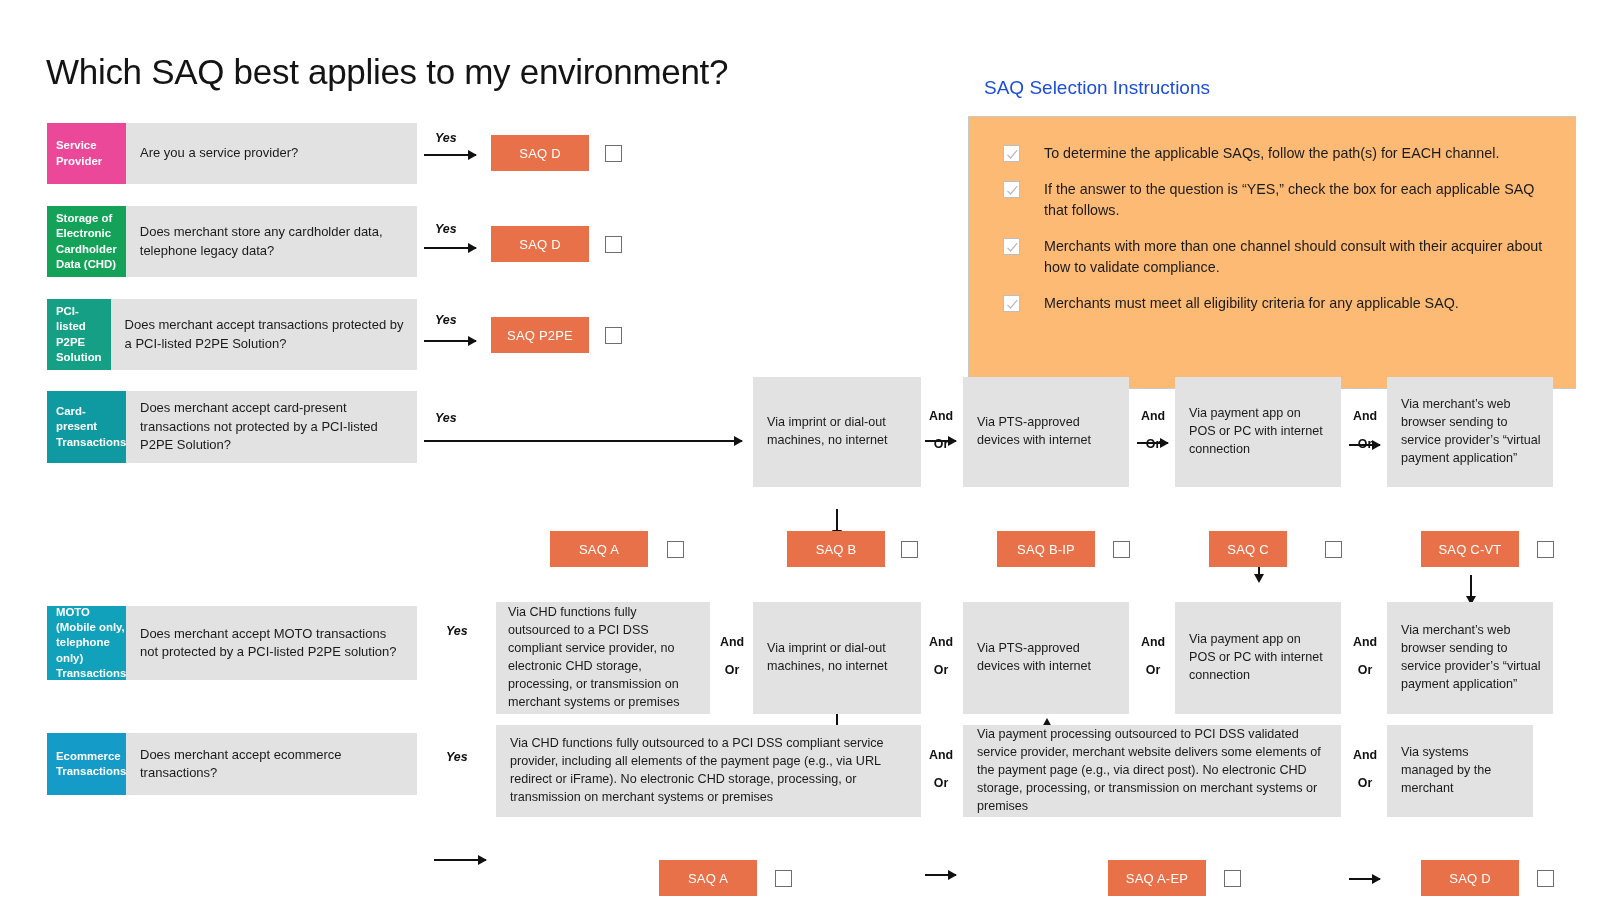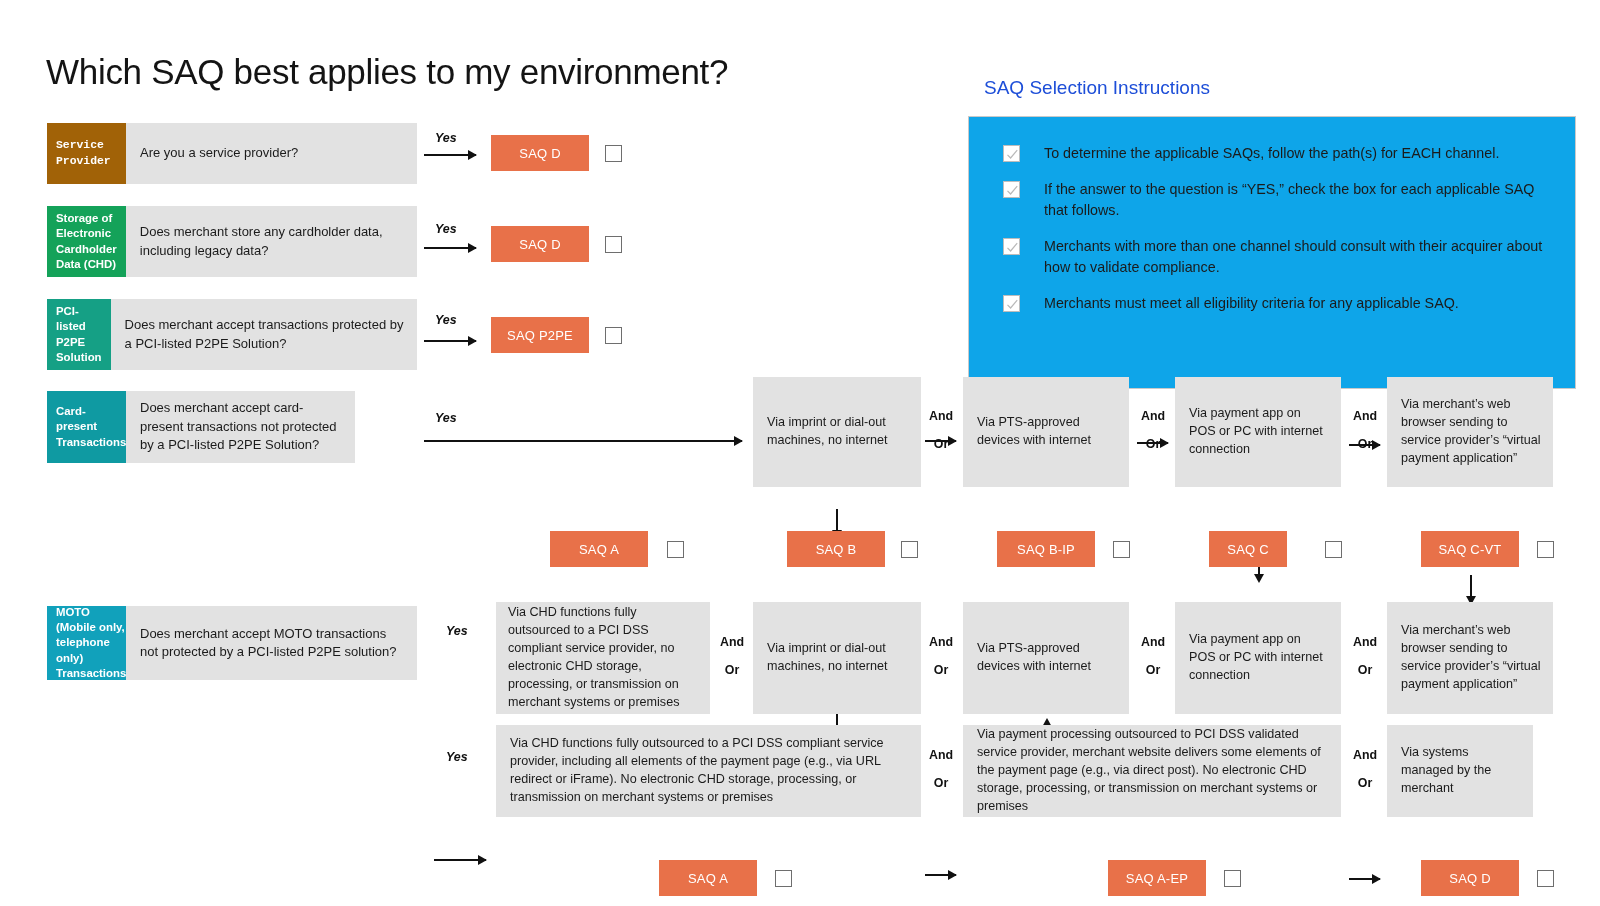--- a/index.html
+++ b/index.html
@@ -21,21 +21,21 @@
     letter-spacing: -0.3px; white-space: nowrap;
   }
 
   
   .instr-title {
     left: 984px; top: 49px;
     font-size: 19px; font-weight: 400; color: #1d4ed8;
   }
   .instr-box {
     left: 968px; top: 88px; width: 608px; height: 273px;
-    border: 1px solid #c9c9c9; background: #0ea5e9;
+    border: 1px solid #c9c9c9; background: #fdba74;
   }
   .instr-list { position: absolute; left: 34px; top: 26px; right: 26px; }
   .instr-item { display: flex; align-items: flex-start; margin-bottom: 15px; }
   .instr-item:last-child { margin-bottom: 0; }
   .chk-lite {
     flex: 0 0 auto; width: 17px; height: 17px;
     border: 1px solid #bdbdbd; background: #fff;
     margin-right: 24px; margin-top: 2px;
     position: relative;
   }
@@ -141,47 +141,47 @@
           <svg width="13" height="13" viewBox="0 0 13 13">
               <path d="M1.5 6.8 L4.6 10 L11.2 2.2" fill="none" stroke="#b9b9b9" stroke-width="1.2"></path>
             </svg>
         </span>
         <span class="instr-text">Merchants must meet all eligibility criteria for any applicable SAQ.</span>
       </div>
     </div>
   </div>
 
   <div class="abs qrow" style="left:47px; top:95px; width:370px; height:61px;">
-    <div class="qchip" style="background:#a16207;font-family:Liberation Mono, monospace;">Service Provider</div>
+    <div class="qchip" style="background:#ec4899;">Service Provider</div>
     <div class="qtext">Are you a service provider?</div>
   </div>
   <div class="abs yes-label" style="left:435px; top:103px;">Yes</div>
   <div class="abs arrow-h" style="left:424px; top:126px; width:52px;"></div>
   <div class="abs saq" style="left:491px; top:107px; width:98px; height:36px;">SAQ  D</div>
   <div class="abs chk-box" style="left:605px; top:117px;"></div>
 
   <div class="abs qrow" style="left:47px; top:178px; width:370px; height:71px;">
     <div class="qchip" style="background:#14a259;">Storage of Electronic Cardholder Data (CHD)</div>
-    <div class="qtext">Does merchant store any cardholder data, including legacy data?</div>
+    <div class="qtext">Does merchant store any cardholder data, telephone legacy data?</div>
   </div>
   <div class="abs yes-label" style="left:435px; top:194px;">Yes</div>
   <div class="abs arrow-h" style="left:424px; top:217px; width:52px;"></div>
   <div class="abs saq" style="left:491px; top:198px; width:98px; height:36px;">SAQ  D</div>
   <div class="abs chk-box" style="left:605px; top:208px;"></div>
 
   <div class="abs qrow" style="left:47px; top:271px; width:370px; height:71px;">
     <div class="qchip" style="background:#15a085;">PCI-listed P2PE Solution</div>
     <div class="qtext">Does merchant accept transactions protected by a PCI-listed P2PE Solution?</div>
   </div>
   <div class="abs yes-label" style="left:435px; top:285px;">Yes</div>
   <div class="abs arrow-h" style="left:424px; top:308px; width:52px;"></div>
   <div class="abs saq" style="left:491px; top:289px; width:98px; height:36px;">SAQ  P2PE</div>
   <div class="abs chk-box" style="left:605px; top:299px;"></div>
 
-  <div class="abs qrow" style="left:47px; top:363px; width:308px; height:72px;">
+  <div class="abs qrow" style="left:47px; top:363px; width:370px; height:72px;">
     <div class="qchip" style="background:#0f9aa2;">Card-present Transactions</div>
     <div class="qtext">Does merchant accept card-present transactions not protected by a PCI-listed P2PE Solution?</div>
   </div>
   <div class="abs yes-label" style="left:435px; top:383px;">Yes</div>
   <div class="abs arrow-h" style="left:424px; top:406px; width:318px;"></div>
 
   <div class="abs gbox" style="left:753px; top:349px; width:168px; height:110px;">Via imprint or dial-out machines, no internet</div>
   <div class="abs gbox" style="left:963px; top:349px; width:166px; height:110px;">Via PTS-approved devices with internet</div>
   <div class="abs gbox" style="left:1175px; top:349px; width:166px; height:110px;">Via payment app on POS or PC with internet connection</div>
   <div class="abs gbox" style="left:1387px; top:349px; width:166px; height:110px;">Via merchant’s web browser sending to service provider’s “virtual payment application”</div>
@@ -246,20 +246,24 @@
   <div class="abs andor" style="left:923px; top:635px; width:36px;">Or</div>
 
   <div class="abs andor" style="left:1135px; top:607px; width:36px;">And</div>
   <div class="abs arrow-h" style="left:1137px; top:630px; width:31px;"></div>
   <div class="abs andor" style="left:1135px; top:635px; width:36px;">Or</div>
 
   <div class="abs andor" style="left:1347px; top:607px; width:36px;">And</div>
   <div class="abs arrow-h" style="left:1349px; top:630px; width:31px;"></div>
   <div class="abs andor" style="left:1347px; top:635px; width:36px;">Or</div>
 
+  <div class="abs qrow" style="left:47px; top:705px; width:370px; height:62px;">
+    <div class="qchip" style="background:#159bc8;">Ecommerce Transactions</div>
+    <div class="qtext">Does merchant accept ecommerce transactions?</div>
+  </div>
   <div class="abs yes-label" style="left:446px; top:722px;">Yes</div>
 
   <div class="abs gbox" style="left:496px; top:697px; width:425px; height:92px;">Via CHD functions fully outsourced to a PCI DSS compliant service provider, including all elements of the payment page (e.g., via URL redirect or iFrame). No electronic CHD storage, processing, or transmission on merchant systems or premises</div>
   <div class="abs gbox" style="left:963px; top:697px; width:378px; height:92px;">Via payment processing outsourced to PCI DSS validated service provider, merchant website delivers some elements of the payment page (e.g., via direct post). No electronic CHD storage, processing, or transmission on merchant systems or premises</div>
   <div class="abs gbox" style="left:1387px; top:697px; width:146px; height:92px;">Via systems managed by the merchant</div>
 
   <div class="abs andor" style="left:923px; top:720px; width:36px;">And</div>
 
   <div class="abs andor" style="left:923px; top:748px; width:36px;">Or</div>
 

